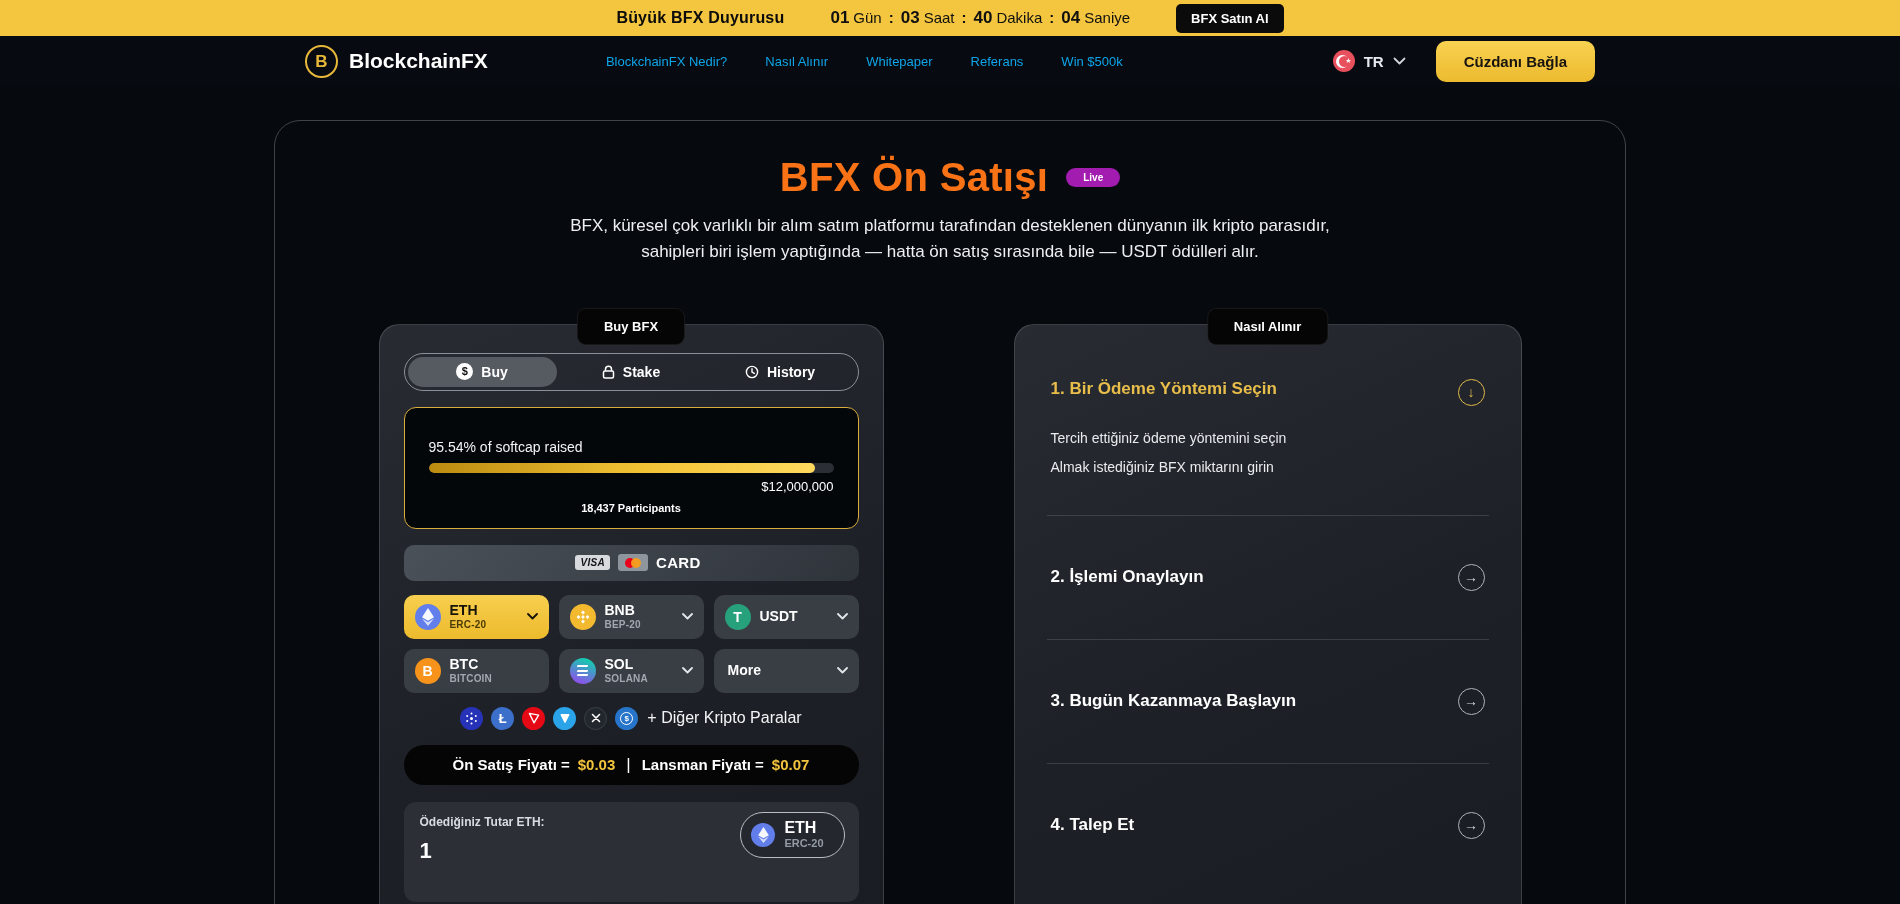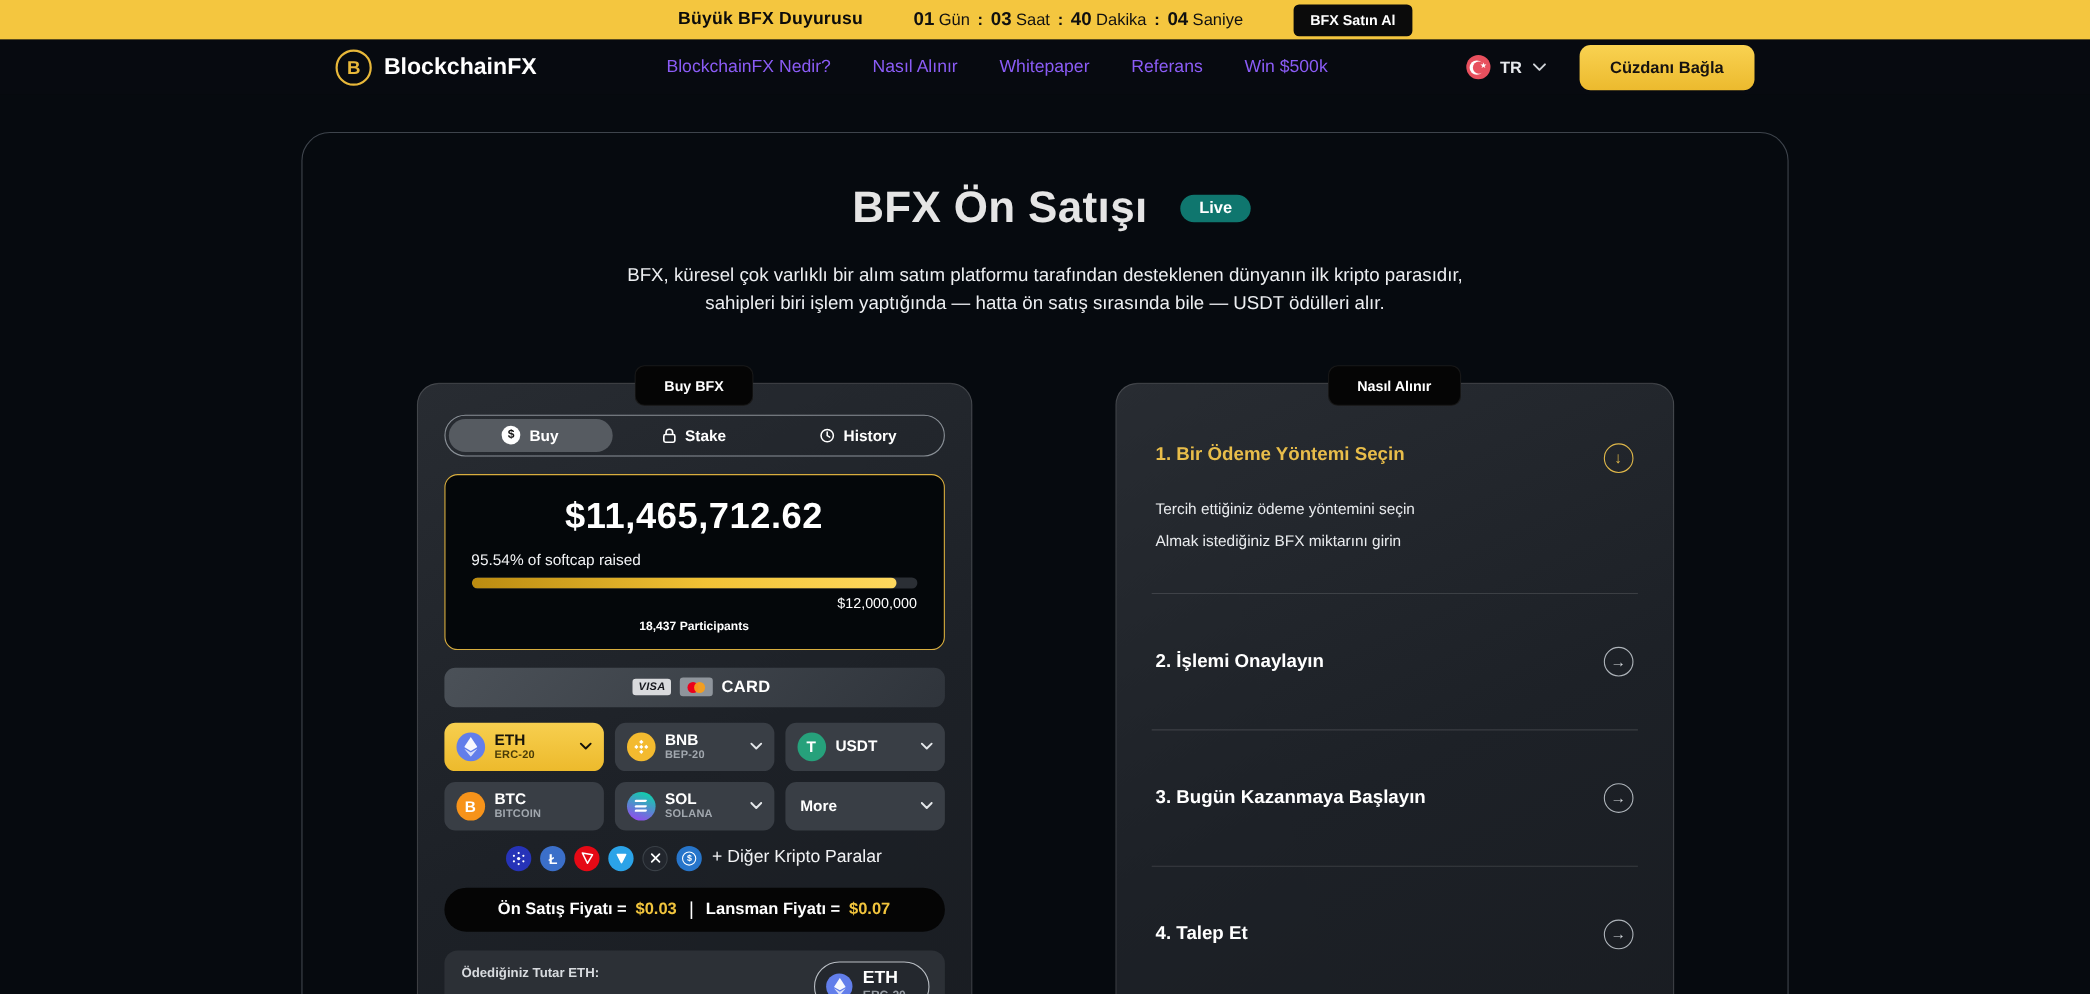--- a/index.html
+++ b/index.html
@@ -18,35 +18,35 @@
   .cd-sep{font-size:15px;font-weight:800;margin:0 7px;}
   .banner-btn{background:#0b0b0b;color:#fff;font-size:13px;font-weight:700;padding:7px 15px;border-radius:5px;border:none;cursor:pointer;font-family:inherit;}
   
   .header{height:50px;background:#070a10;display:flex;align-items:center;}
   .header-inner{width:1290px;margin:0 auto;display:flex;align-items:center;}
   .brand{display:flex;align-items:center;gap:11px;cursor:pointer;}
   .logo-circle{width:33px;height:33px;border:2px solid #e8b83a;border-radius:50%;display:flex;align-items:center;justify-content:center;box-sizing:border-box;}
   .logo-b{color:#e8b83a;font-weight:800;font-size:17px;line-height:1;}
   .brand-name{color:#fff;font-size:21px;font-weight:700;}
   .nav{display:flex;gap:38px;margin-left:118px;}
-  .nav a{color:#8b5cf6;font-size:16px;font-weight:500;text-decoration:none;cursor:pointer;}
+  .nav a{color:#0ea5e9;font-size:13px;font-weight:500;text-decoration:none;cursor:pointer;}
   .lang{margin-left:auto;display:flex;align-items:center;gap:9px;cursor:pointer;}
   .flag{width:22px;height:22px;border-radius:50%;background:#e8505e;position:relative;overflow:hidden;flex:none;}
   .flag-crescent-a{position:absolute;width:13px;height:13px;background:#fff;border-radius:50%;left:3px;top:4.5px;}
   .flag-crescent-b{position:absolute;width:11px;height:11px;background:#e8505e;border-radius:50%;left:6.5px;top:5.5px;}
   .flag-star{position:absolute;color:#fff;font-size:7px;right:3px;top:7px;line-height:1;}
   .lang-code{color:#e6e9ed;font-size:15px;font-weight:700;}
   .chev{display:inline-flex;color:#cfd3d8;}
   .wallet-btn{margin-left:30px;background:linear-gradient(180deg,#f9d251,#ecba2e);color:#171310;font-size:15px;font-weight:700;padding:12px 28px;border-radius:10px;border:none;cursor:pointer;font-family:inherit;}
   
   .main-wrap{margin-top:34px;display:flex;justify-content:center;}
   .main-container{width:1352px;height:1010px;border:1px solid #3e444c;border-radius:26px;box-sizing:border-box;padding-top:34px;}
   .hero-title-row{display:flex;align-items:center;justify-content:center;gap:18px;}
-  .hero-title{font-size:40px;font-weight:800;color:#e5e5e5;margin:12px;letter-spacing:.3px;}
-  .live{background:#0f766e;color:#fff;font-weight:700;font-size:15px;padding:4px 17px;border-radius:15px;}
+  .hero-title{font-size:40px;font-weight:800;color:#f97316;margin:0;letter-spacing:.3px;}
+  .live{background:#a21caf;color:#fff;font-weight:700;font-size:10px;padding:4px 17px;border-radius:15px;}
   .desc{margin-top:13px;color:#edeff2;font-size:17px;line-height:1.55;text-align:center;font-weight:400;}
   
   .cards{display:flex;justify-content:center;gap:130px;margin-top:58px;align-items:flex-start;}
   .card{position:relative;border:1px solid rgba(255,255,255,.15);border-radius:20px;
     background:linear-gradient(155deg,#282c32 0%,#1d2127 45%,#171a1f 100%);box-sizing:border-box;}
   .card-tab{position:absolute;top:-17px;left:50%;transform:translateX(-50%);background:#050505;color:#fff;
     font-size:13px;font-weight:700;padding:10px 26px;border-radius:9px;white-space:nowrap;border:1px solid rgba(255,255,255,.08);text-align:center;}
   .buy-card{width:505px;padding:28px 24px;height:800px;}
   .how-card{width:508px;padding:54px 32px 0;height:800px;}
   
@@ -214,21 +214,20 @@
               <svg width="14" height="14" viewBox="0 0 14 14">
                   <circle cx="7" cy="7" r="5.6" fill="none" stroke="#fff" stroke-width="1.4"></circle>
                   <path d="M7 3.8V7l2.3 1.4" fill="none" stroke="#fff" stroke-width="1.4" stroke-linecap="round"></path>
                 </svg>
             </span>
             <span>History</span>
           </div>
         </div>
 
         <div class="raise-box">
-          <div class="raised">$11,465,712.62</div>
           <div class="softcap">95.54% of softcap raised</div>
           <div class="progress-track">
             <div class="progress-fill" style="width: 95.54%;"></div>
           </div>
           <div class="goal">$12,000,000</div>
           <div class="participants">18,437 Participants</div>
         </div>
 
         <button class="card-pay">
           <span class="visa-chip">VISA</span>

